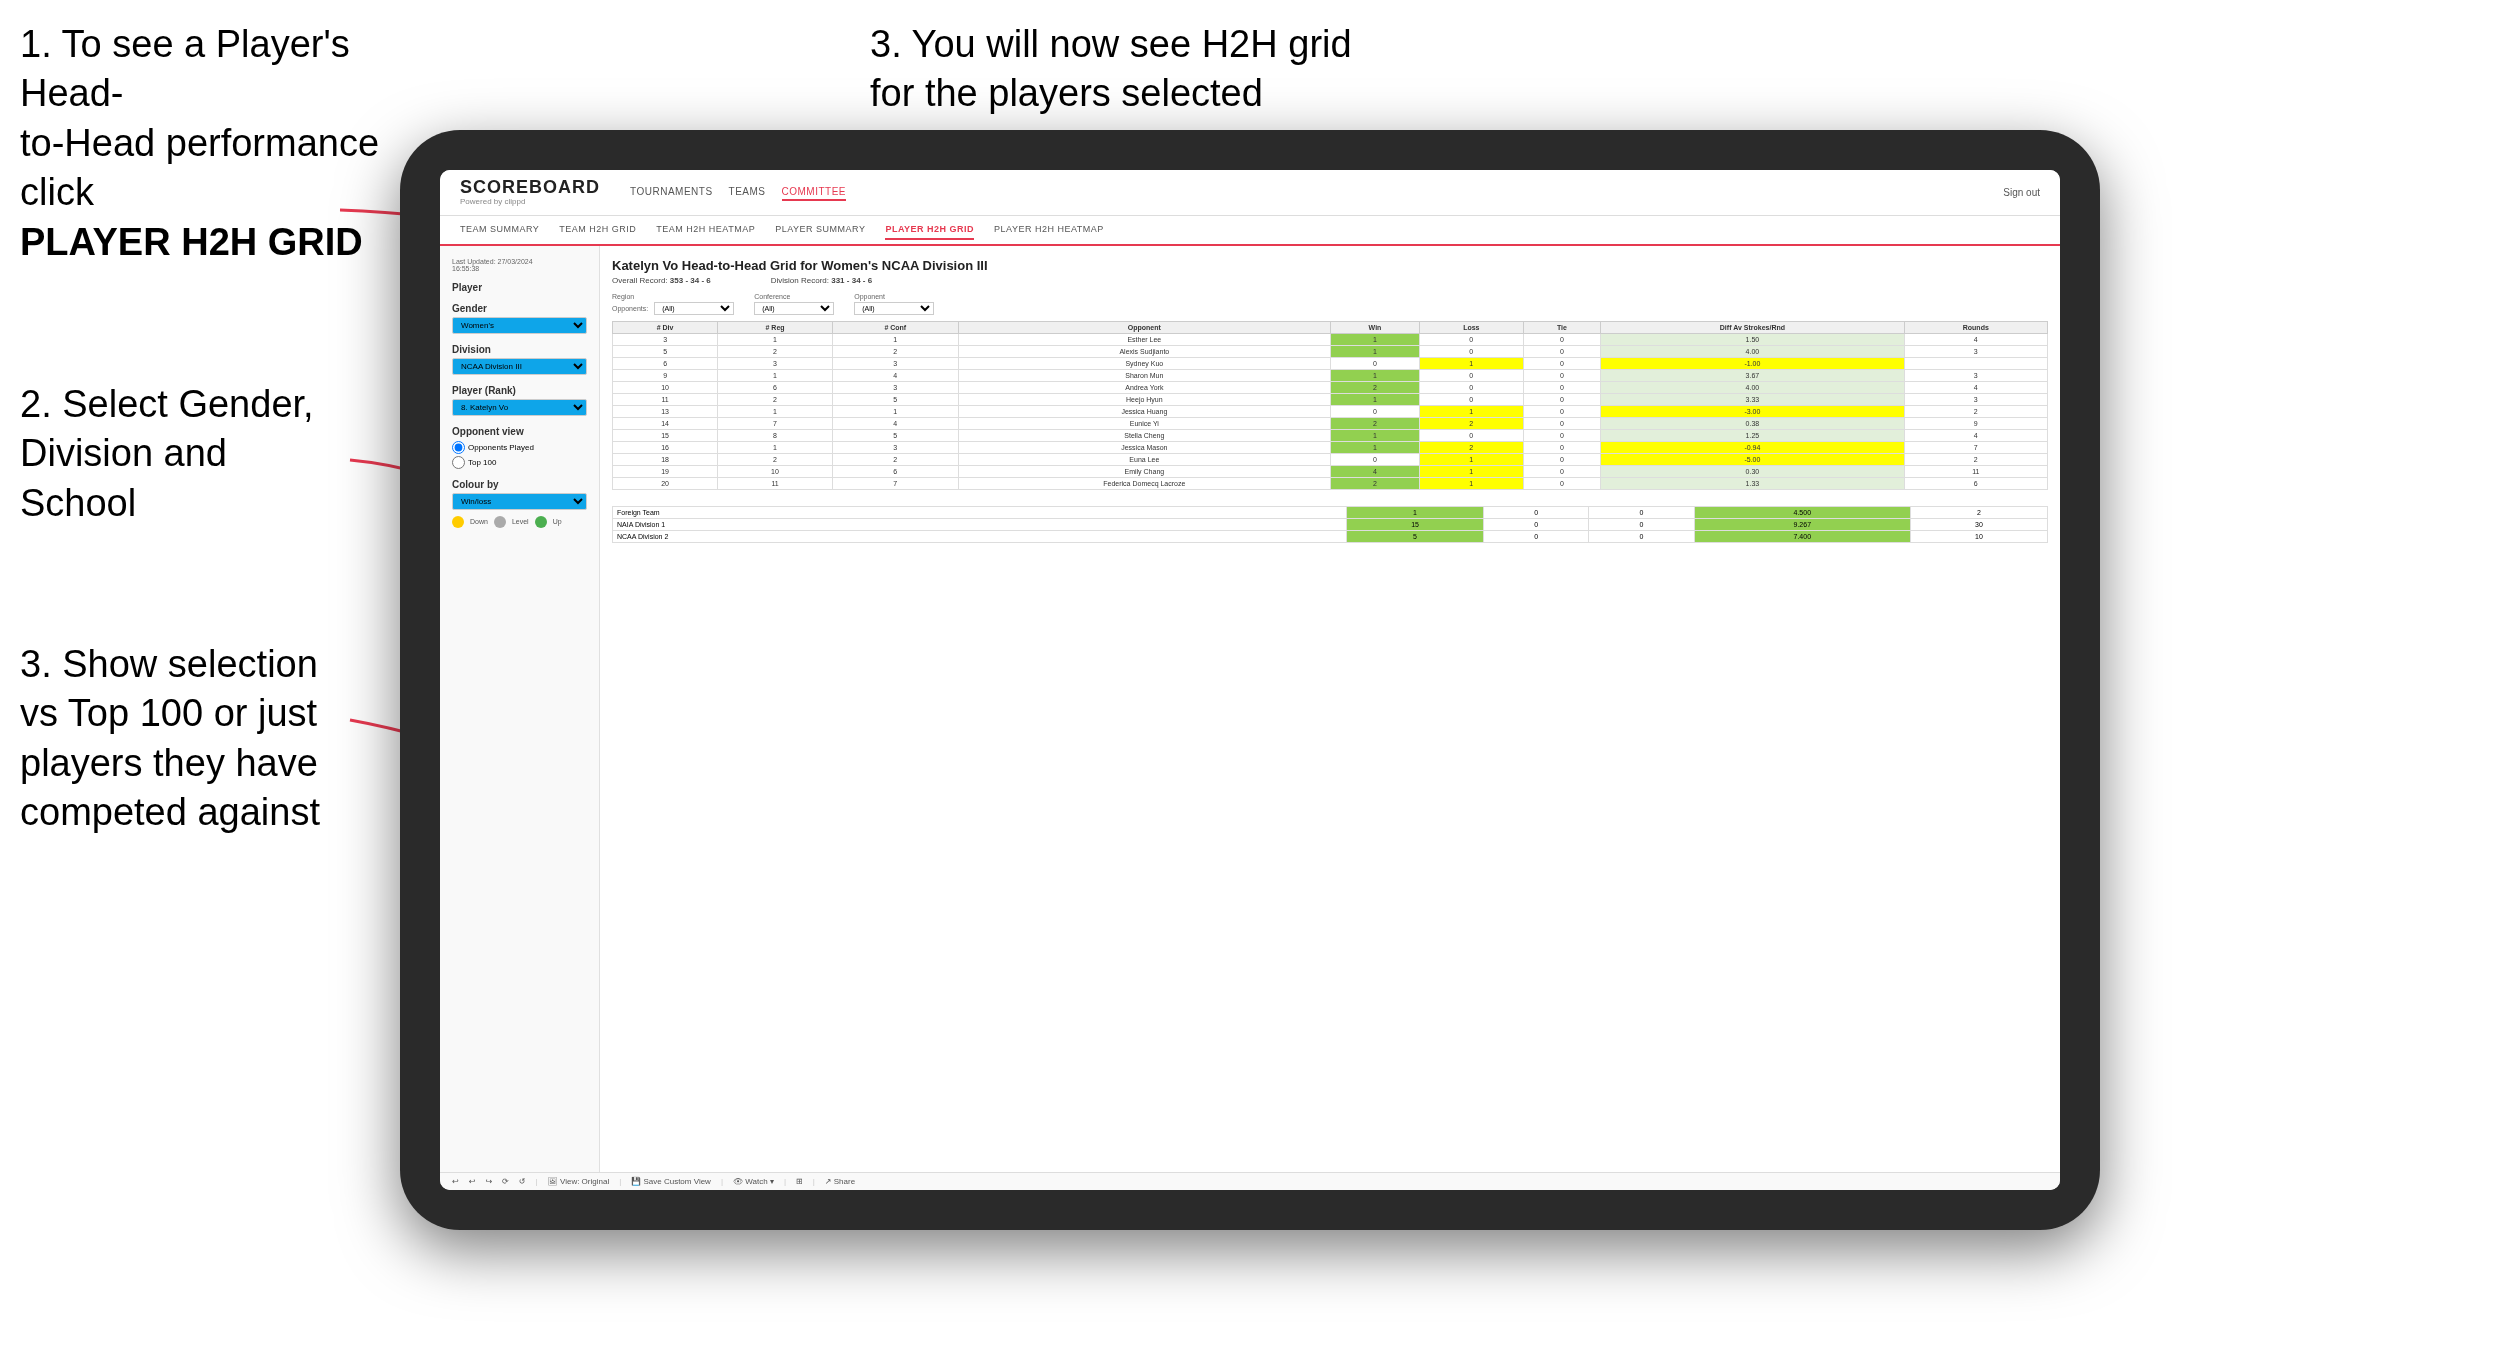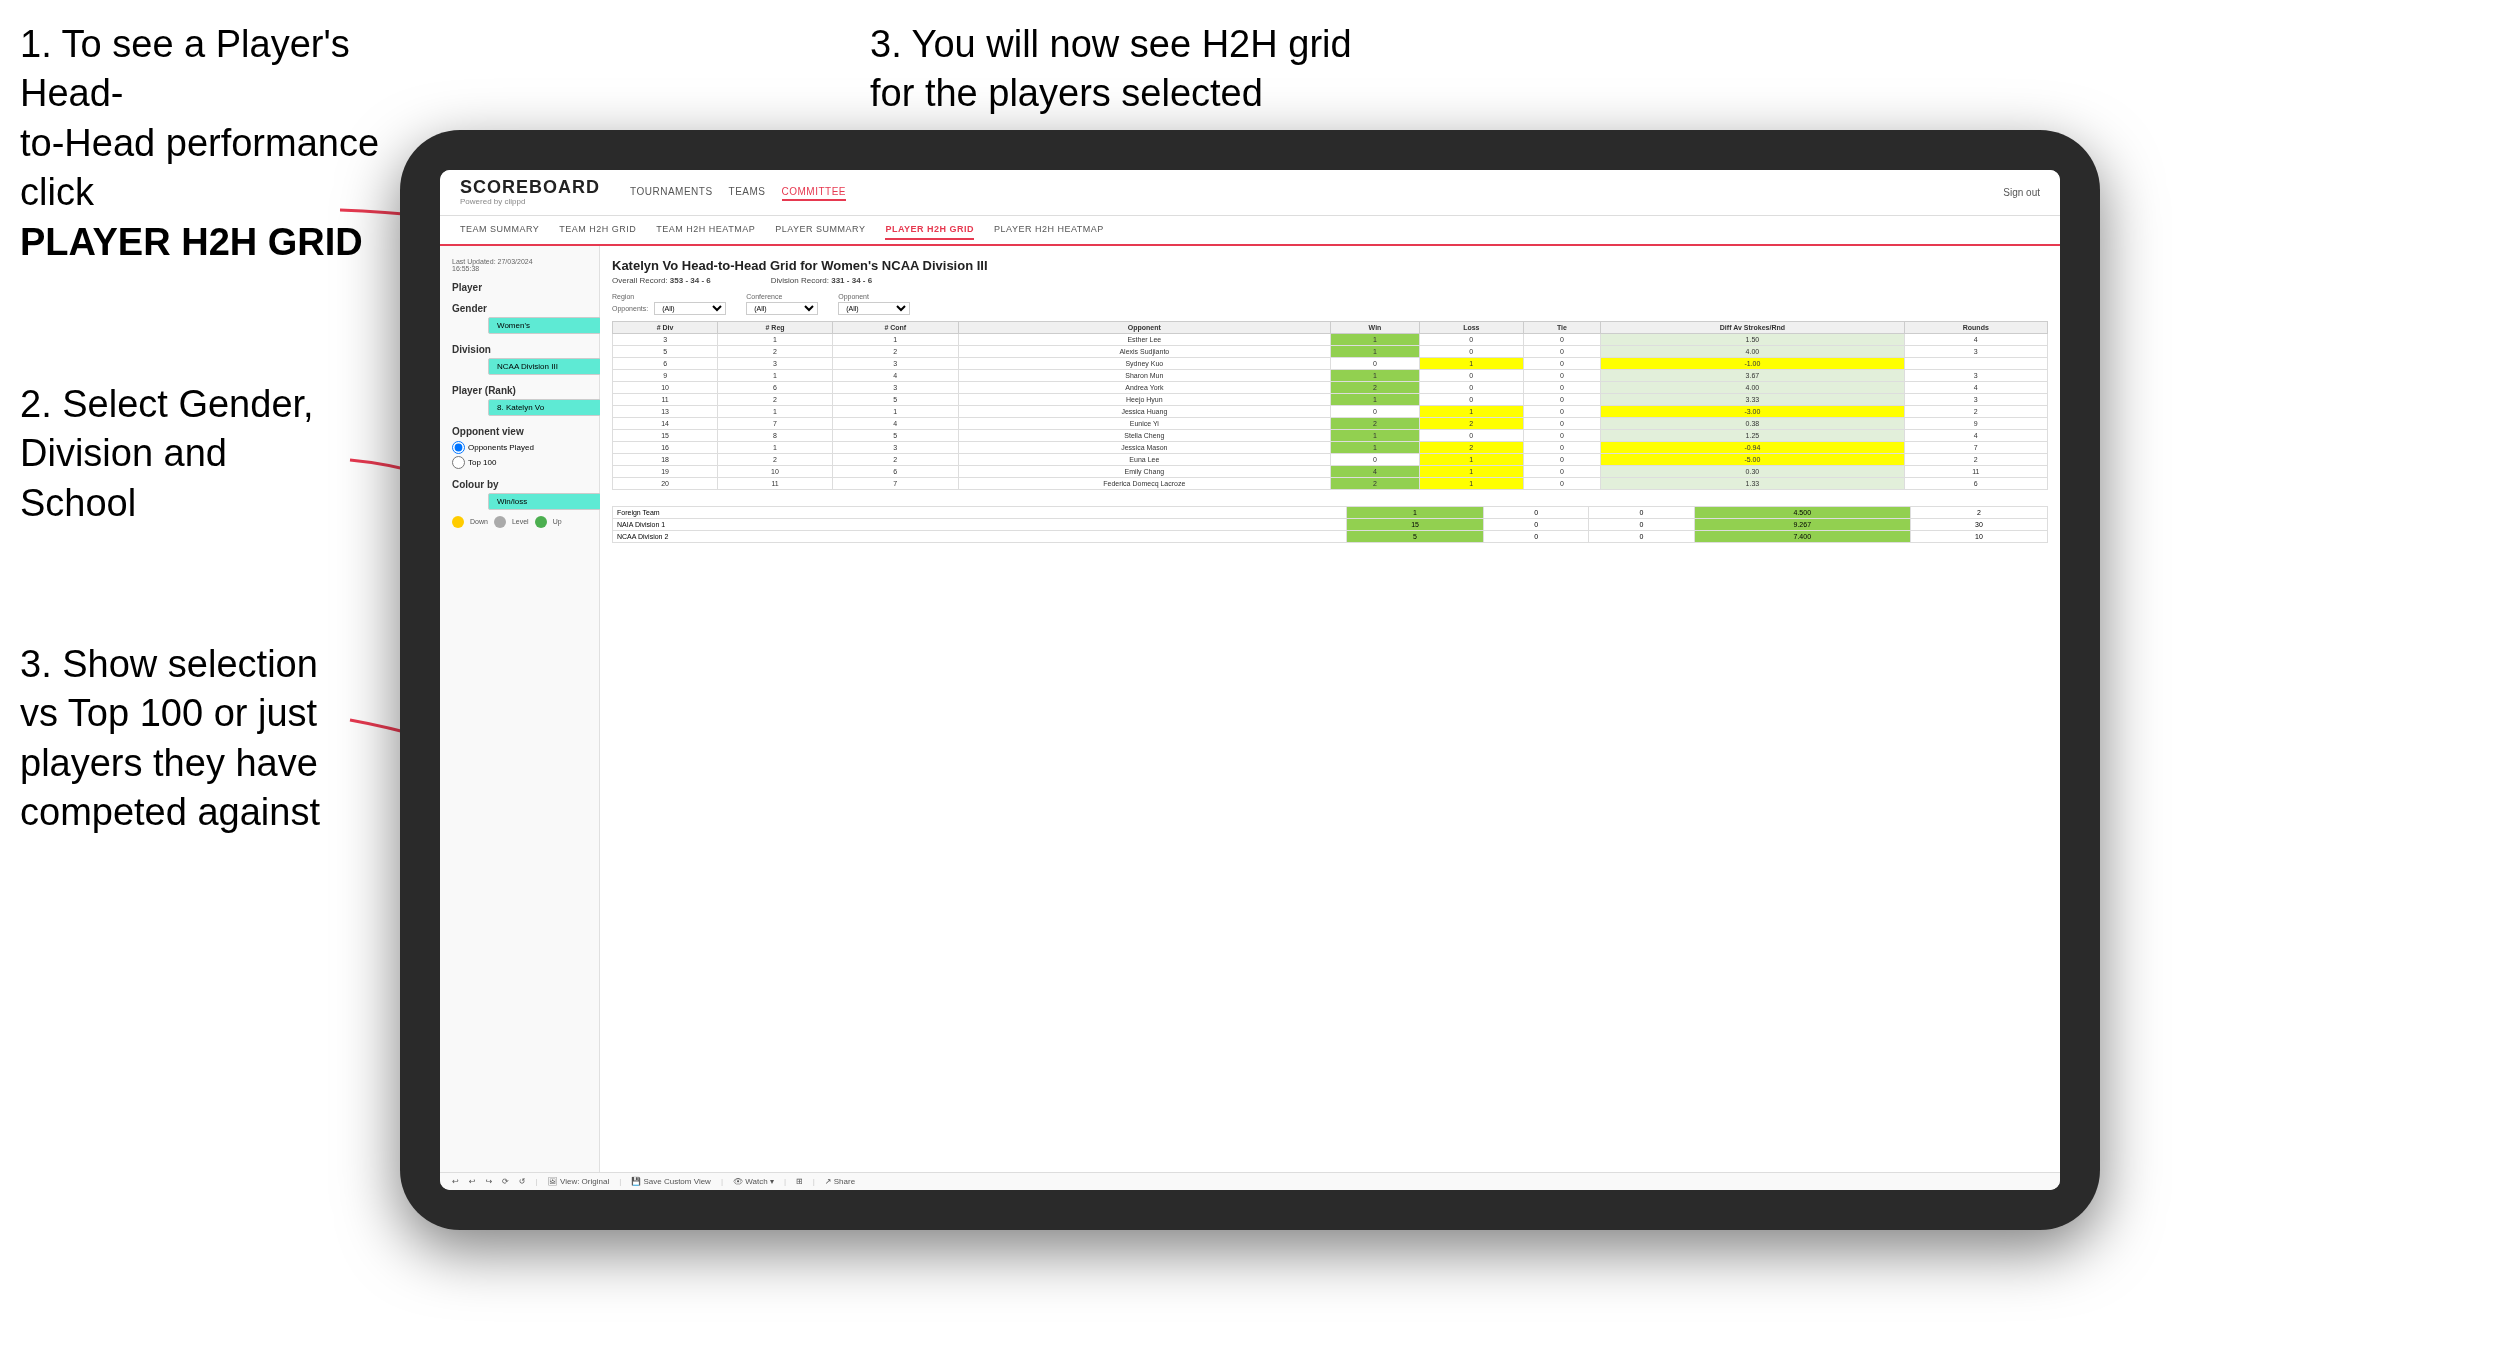--- a/index.html
+++ b/index.html
@@ -172,23 +172,22 @@
       font-size: 10px;
       font-weight: bold;
       color: #333;
       margin-bottom: 3px;
     }
     .sidebar-select {
       width: 100%;
       font-size: 8px;
       padding: 2px 4px;
       border: 1px solid #ccc;
-      background: #5eead4;
+      background: #0ea5e9;
       border-radius: 2px;
-      margin-left: 36px;
     }
     .sidebar-radio-group {
       margin-top: 4px;
     }
     .sidebar-radio {
       display: flex;
       align-items: center;
       gap: 3px;
       font-size: 8px;
       margin-bottom: 2px;
@@ -248,21 +247,21 @@
     .filter-row-inner {
       display: flex;
       align-items: center;
       gap: 6px;
     }
     .filter-select {
       font-size: 7px;
       padding: 1px 3px;
       border: 1px solid #ccc;
       background: #fff;
-      width: 72px;
+      width: 80px;
     }
 
     
     .data-table {
       width: 100%;
       border-collapse: collapse;
       font-size: 7.5px;
       margin-bottom: 16px;
     }
     .data-table th {

